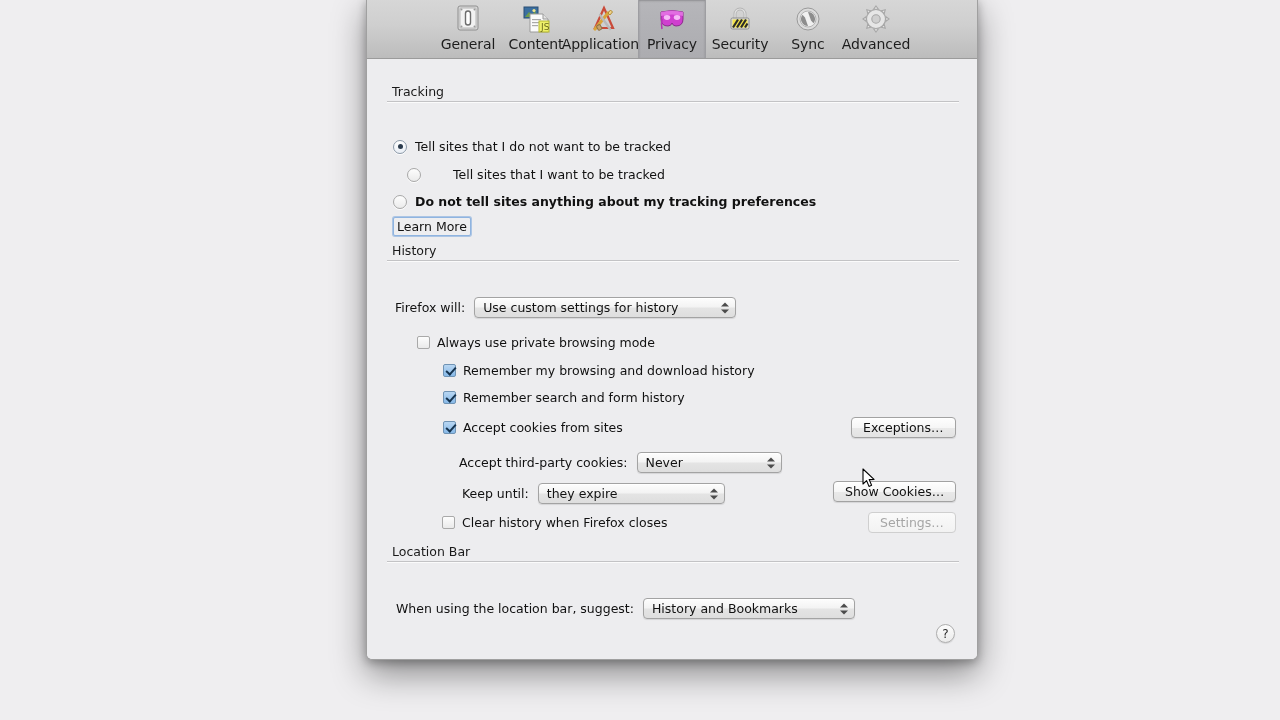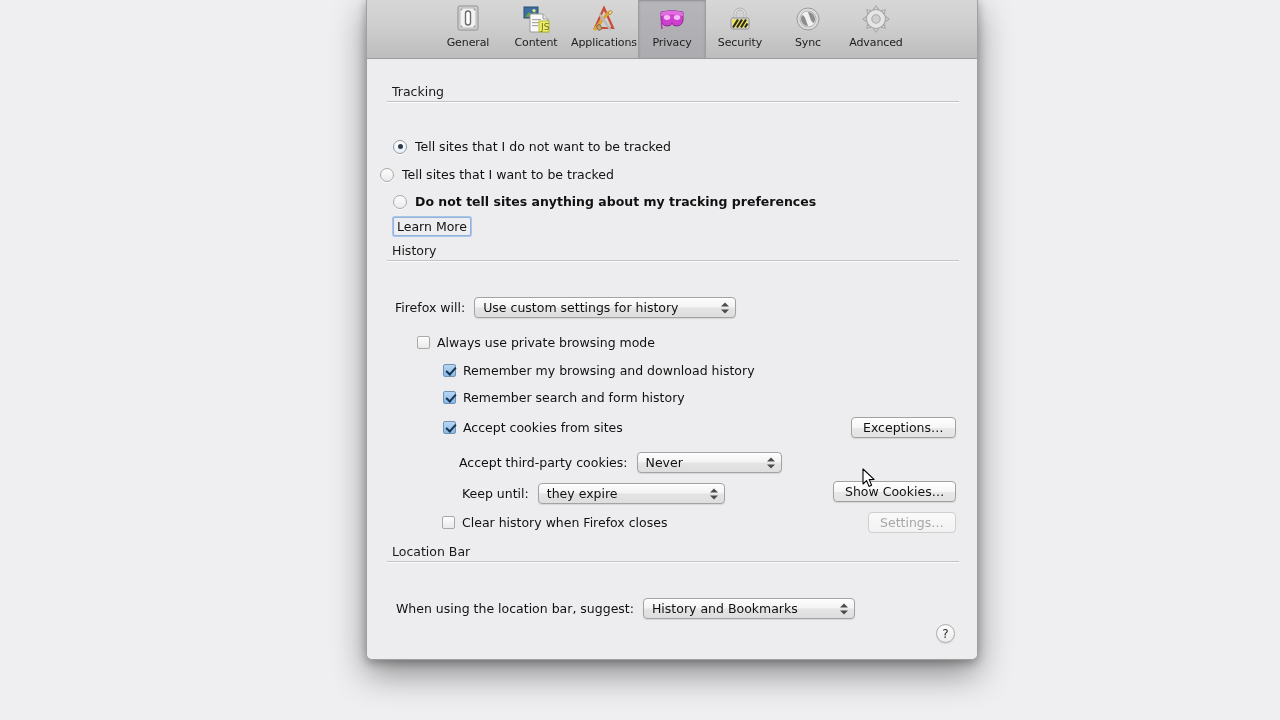--- a/index.html
+++ b/index.html
@@ -65,21 +65,21 @@
     border-right: 1px solid #9e9ea2;
     box-shadow: inset 0 1px 2px rgba(0,0,0,0.22);
   }
   .tb-icon {
     width: 32px;
     height: 32px;
     position: relative;
     display: block;
   }
   .tb-label {
-    font-size: 11px;
+    font-size: 14px;
     color: #1d1d1d;
     margin-top: 1px;
     white-space: nowrap;
     letter-spacing: -0.1px;
   }
 
   
   .pane {
     position: relative;
     height: 600px;
@@ -400,21 +400,21 @@
       <div class="group" style="top:25px;">
         <div class="group-title">Tracking</div>
         <div class="group-rule"></div>
       </div>
 
       <div class="row" style="left:26px; top:64px;">
         <span class="radio on"></span>
         <span class="radio-label lbl">Tell sites that I do not want to be tracked</span>
       </div>
 
-      <div class="row" style="left:13px; top:92px;">
+      <div class="row" style="left:40px; top:92px;gap:24px;">
         <span class="radio"></span>
         <span class="radio-label lbl">Tell sites that I want to be tracked</span>
       </div>
 
       <div class="row" style="left:26px; top:119px;font-weight:bold;">
         <span class="radio"></span>
         <span class="radio-label lbl">Do not tell sites anything about my tracking preferences</span>
       </div>
 
       <div class="row" style="left:26px; top:142px;">

